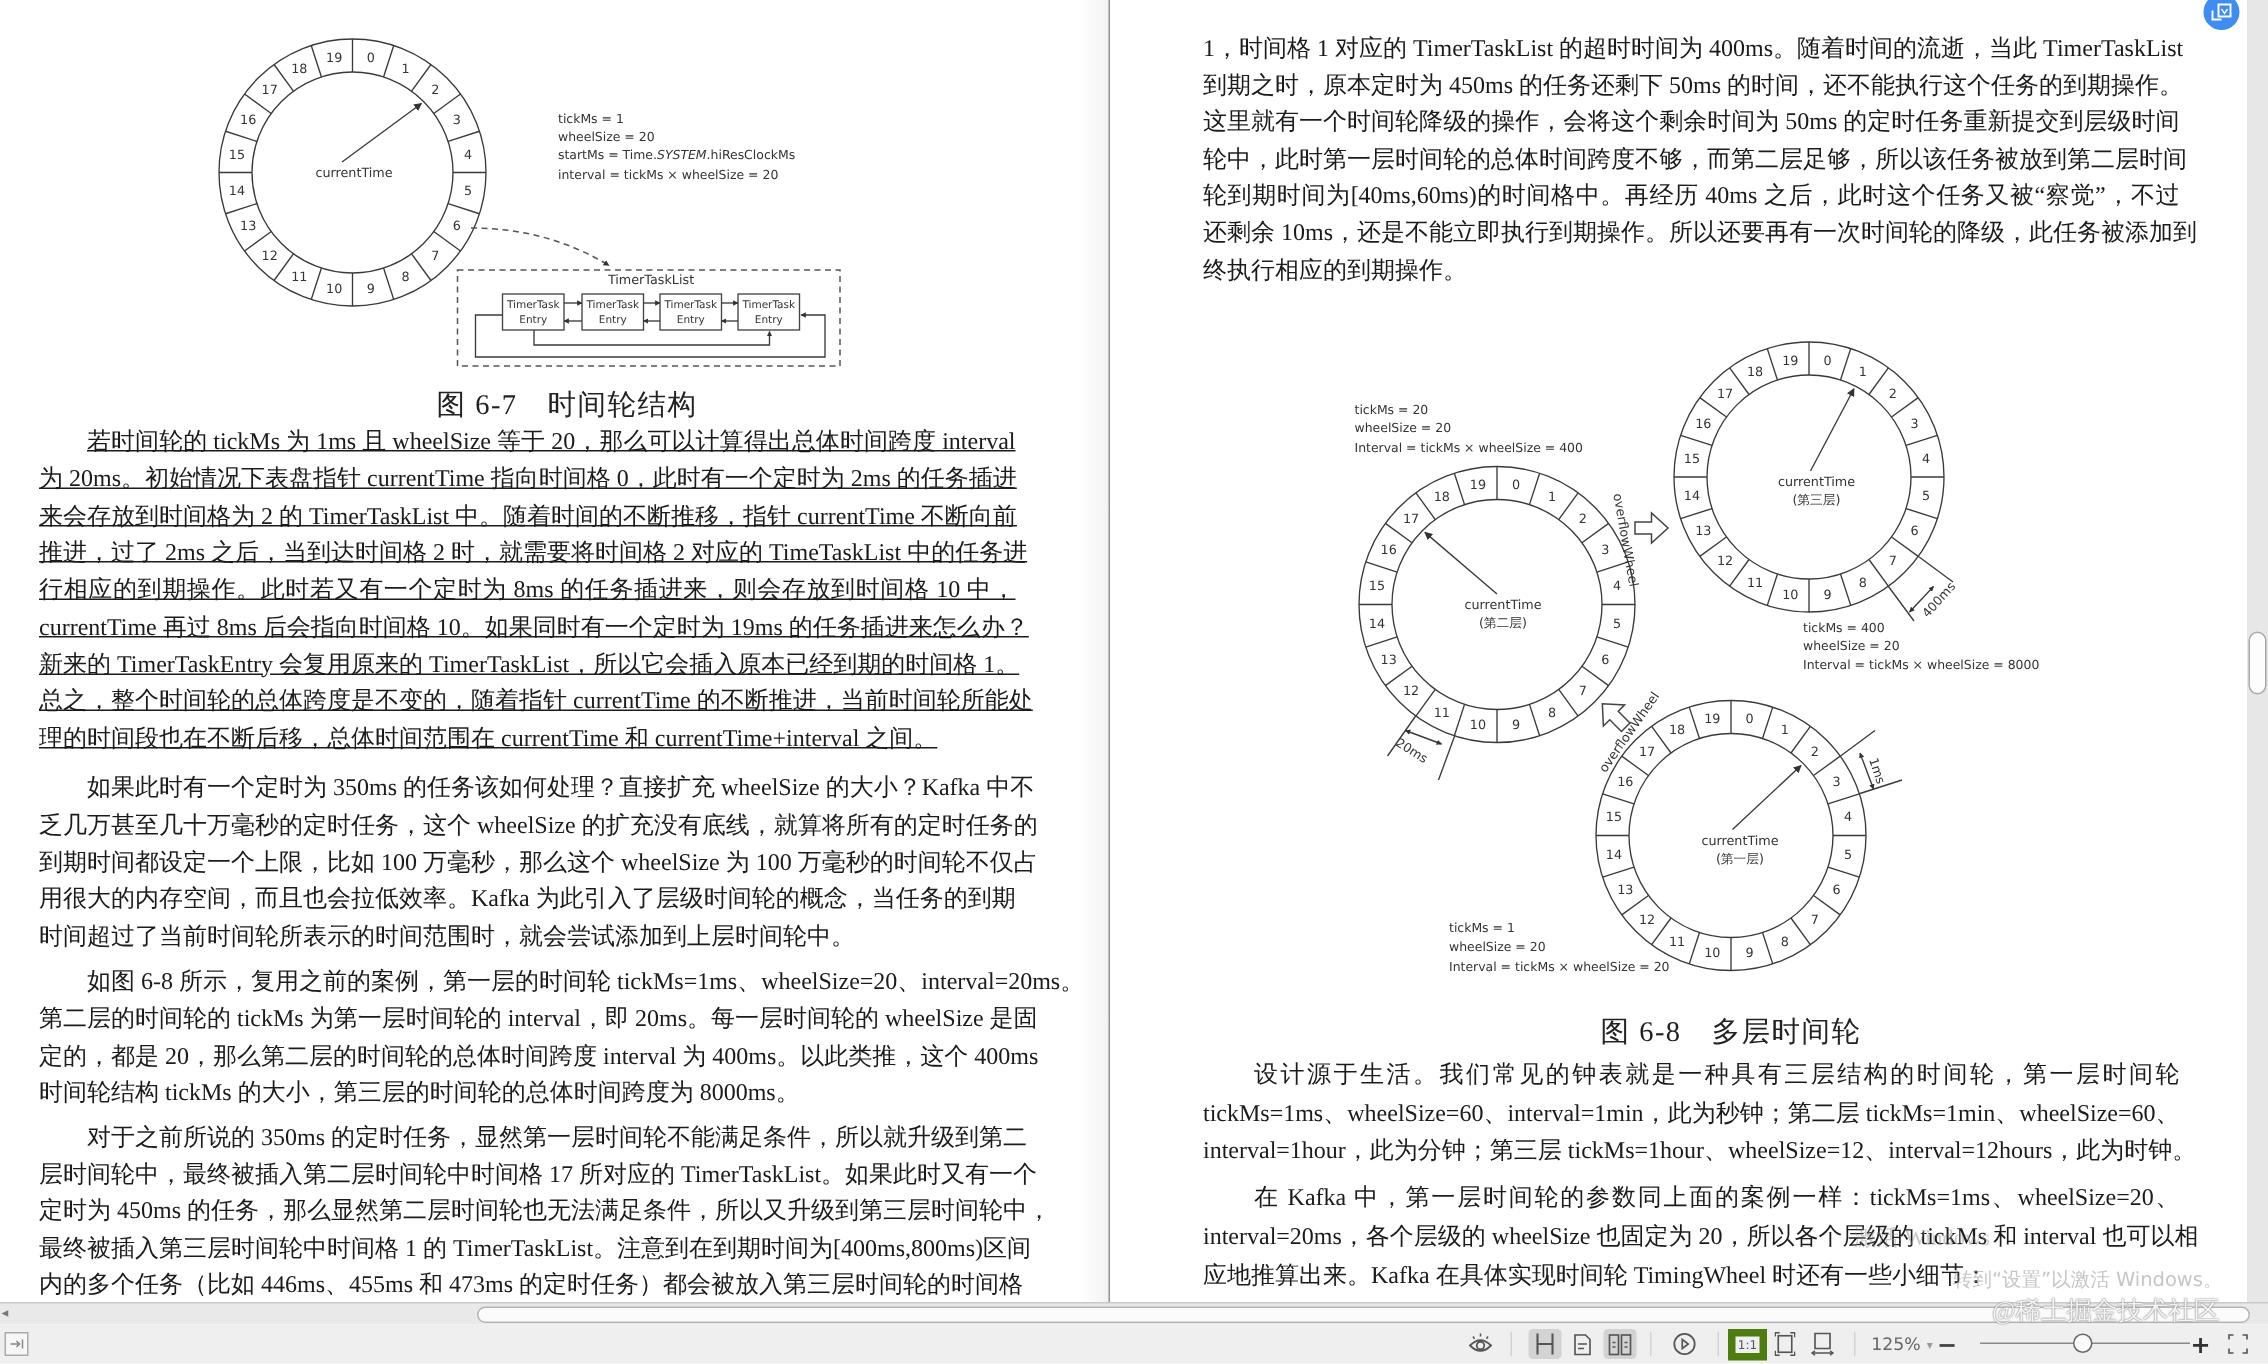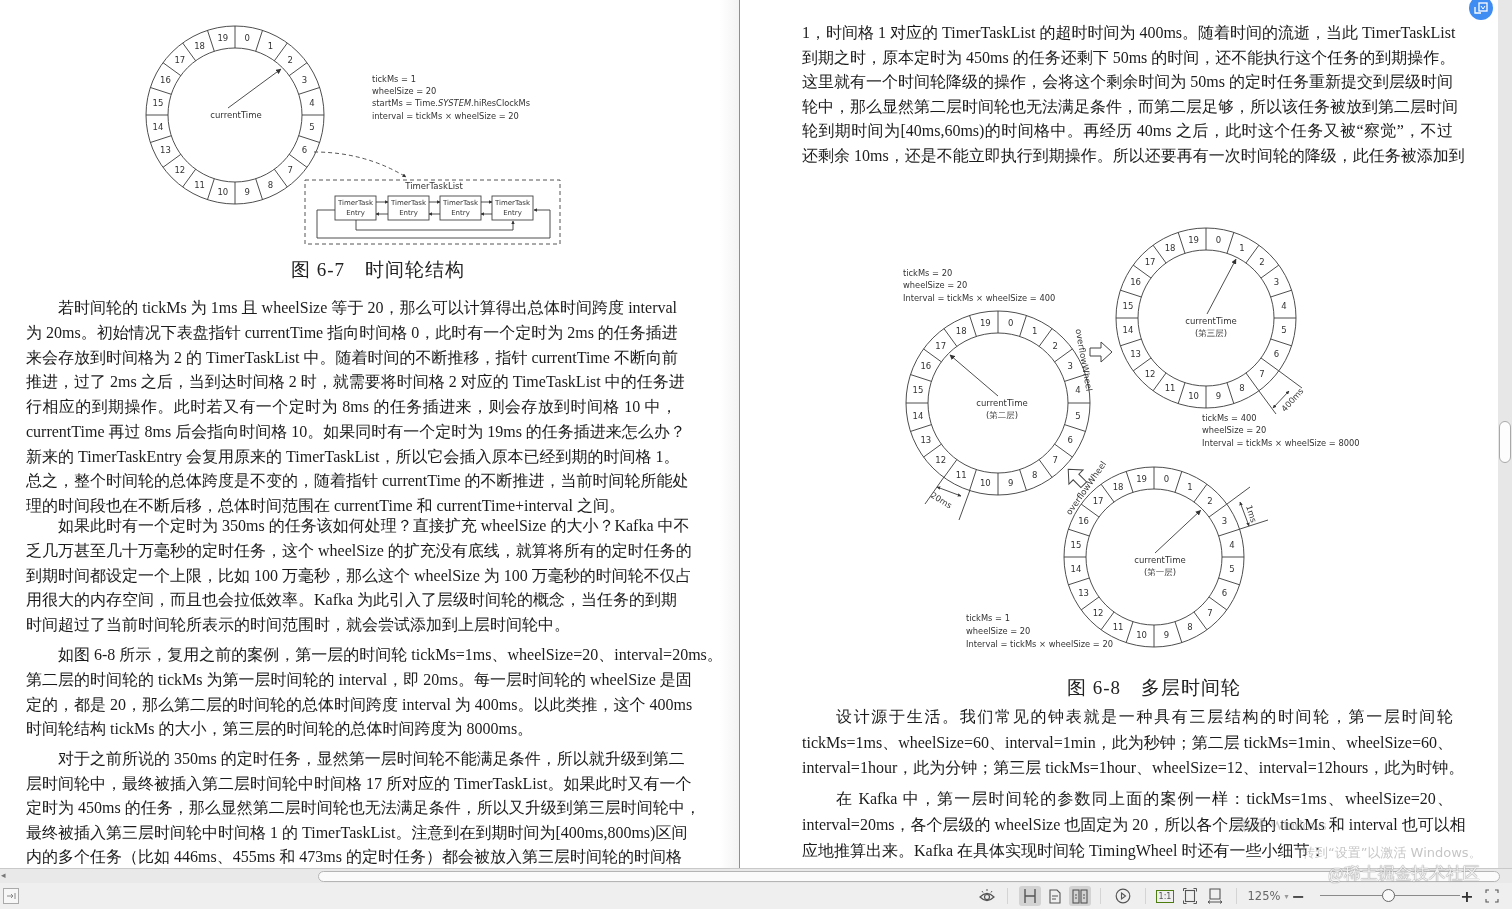--- a/index.html
+++ b/index.html
@@ -39,21 +39,21 @@
   .slider-knob{position:absolute;left:1382px;top:6px;width:11px;height:11px;border:1px solid #666;border-radius:50%;background:#fafafa;}
   .float-btn{position:absolute;left:1469px;top:-4px;width:24px;height:24px;border-radius:50%;background:#3f8cf2;display:flex;align-items:center;justify-content:center;z-index:6;}
 </style>
 </head>
 <body>
 
 <div class="doc">
   <div class="gap"></div>
   <div class="sep"></div>
 
-  <div class="para" style="left:26px;top:296px;width:651px;line-height:24.75px;">
+  <div class="para" style="left:26px;top:283px;width:651px;line-height:24.75px;text-decoration:underline;">
     <span class="ln ind">若时间轮的 tickMs 为 1ms 且 wheelSize 等于 20，那么可以计算得出总体时间跨度 interval</span>
     <span class="ln">为 20ms。初始情况下表盘指针 currentTime 指向时间格 0，此时有一个定时为 2ms 的任务插进</span>
     <span class="ln">来会存放到时间格为 2 的 TimerTaskList 中。随着时间的不断推移，指针 currentTime 不断向前</span>
     <span class="ln">推进，过了 2ms 之后，当到达时间格 2 时，就需要将时间格 2 对应的 TimeTaskList 中的任务进</span>
     <span class="ln">行相应的到期操作。此时若又有一个定时为 8ms 的任务插进来，则会存放到时间格 10 中，</span>
     <span class="ln">currentTime 再过 8ms 后会指向时间格 10。如果同时有一个定时为 19ms 的任务插进来怎么办？</span>
     <span class="ln">新来的 TimerTaskEntry 会复用原来的 TimerTaskList，所以它会插入原本已经到期的时间格 1。</span>
     <span class="ln">总之，整个时间轮的总体跨度是不变的，随着指针 currentTime 的不断推进，当前时间轮所能处</span>
     <span class="ln last">理的时间段也在不断后移，总体时间范围在 currentTime 和 currentTime+interval 之间。</span>
   </div>
@@ -80,23 +80,24 @@
     <span class="ln">最终被插入第三层时间轮中时间格 1 的 TimerTaskList。注意到在到期时间为[400ms,800ms)区间</span>
     <span class="ln">内的多个任务（比如 446ms、455ms 和 473ms 的定时任务）都会被放入第三层时间轮的时间格</span>
   </div>
 
   <div class="caption" style="left:291px;top:257px;">图 6-7　时间轮结构</div>
 
   <div class="para" style="left:802px;top:21px;width:651px;line-height:24.6px;">
     <span class="ln">1，时间格 1 对应的 TimerTaskList 的超时时间为 400ms。随着时间的流逝，当此 TimerTaskList</span>
     <span class="ln">到期之时，原本定时为 450ms 的任务还剩下 50ms 的时间，还不能执行这个任务的到期操作。</span>
     <span class="ln">这里就有一个时间轮降级的操作，会将这个剩余时间为 50ms 的定时任务重新提交到层级时间</span>
-    <span class="ln">轮中，那么显然第二层时间轮也无法满足条件，而第二层足够，所以该任务被放到第二层时间</span>
+    <span class="ln">轮中，此时第一层时间轮的总体时间跨度不够，而第二层足够，所以该任务被放到第二层时间</span>
     <span class="ln">轮到期时间为[40ms,60ms)的时间格中。再经历 40ms 之后，此时这个任务又被“察觉”，不过</span>
     <span class="ln">还剩余 10ms，还是不能立即执行到期操作。所以还要再有一次时间轮的降级，此任务被添加到</span>
+    <span class="ln last">终执行相应的到期操作。</span>
   </div>
 
   <div class="caption" style="left:1067px;top:675px;">图 6-8　多层时间轮</div>
 
   <div class="para" style="left:802px;top:704px;width:651px;line-height:25.6px;">
     <span class="ln ind2">设计源于生活。我们常见的钟表就是一种具有三层结构的时间轮，第一层时间轮</span>
     <span class="ln">tickMs=1ms、wheelSize=60、interval=1min，此为秒钟；第二层 tickMs=1min、wheelSize=60、</span>
     <span class="ln">interval=1hour，此为分钟；第三层 tickMs=1hour、wheelSize=12、interval=12hours，此为时钟。</span>
   </div>
 
@@ -439,21 +440,21 @@
 
   <div class="sb-item" style="left:1113px;width:20px;">
     <svg width="16" height="16" viewBox="0 0 16 16">
       <circle cx="8" cy="8" r="6.8" fill="none" stroke="#555" stroke-width="1.2"></circle>
       <path d="M6.5 5 l4 3 l-4 3 z" fill="none" stroke="#555" stroke-width="1.1"></path>
     </svg>
   </div>
   <div class="sb-div" style="left:1145px;"></div>
 
   <div class="sb-item" style="left:1155px;width:20px;">
-    <span style="border:1px solid #4d7c0f;font-size:8px;padding:0 2px;line-height:11px;">1:1</span>
+    <span style="border:5px solid #4d7c0f;font-size:8px;padding:0 2px;line-height:11px;">1:1</span>
   </div>
   <div class="sb-item" style="left:1180px;width:20px;">
     <svg width="14" height="16" viewBox="0 0 14 16">
       <rect x="2.5" y="2.5" width="9" height="11" fill="none" stroke="#555" stroke-width="1.1"></rect>
       <path d="M0.5 3 v-2.5 h3 M10.5 0.5 h3 v3 M13.5 13 v2.5 h-3 M3.5 15.5 h-3 v-3" stroke="#555" fill="none" stroke-width="1"></path>
     </svg>
   </div>
   <div class="sb-item" style="left:1205px;width:20px;">
     <svg width="16" height="16" viewBox="0 0 16 16">
       <path d="M3 1 h10 v10 h-10 z" fill="none" stroke="#555" stroke-width="1.1"></path>

